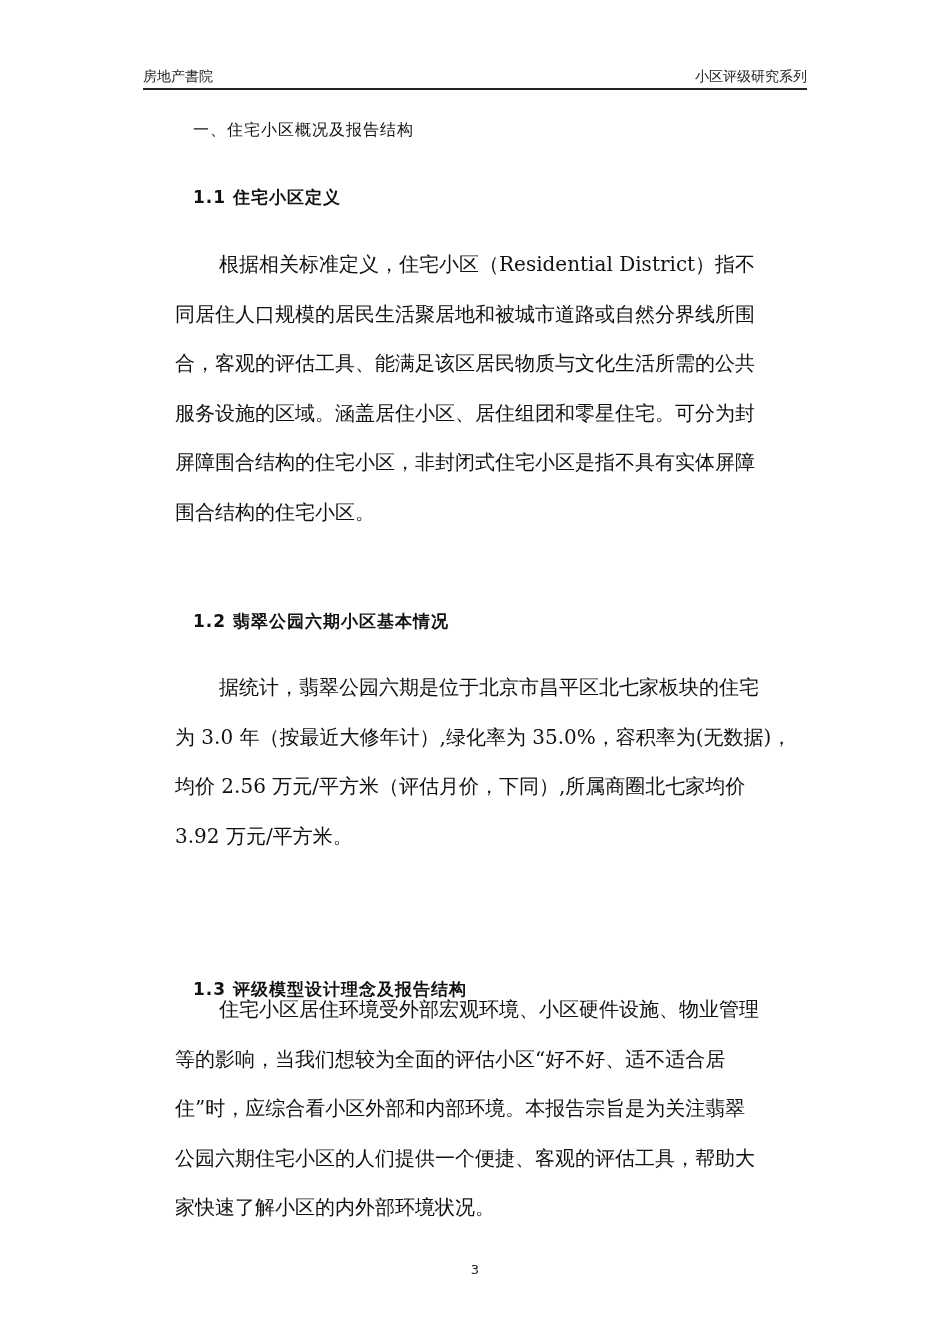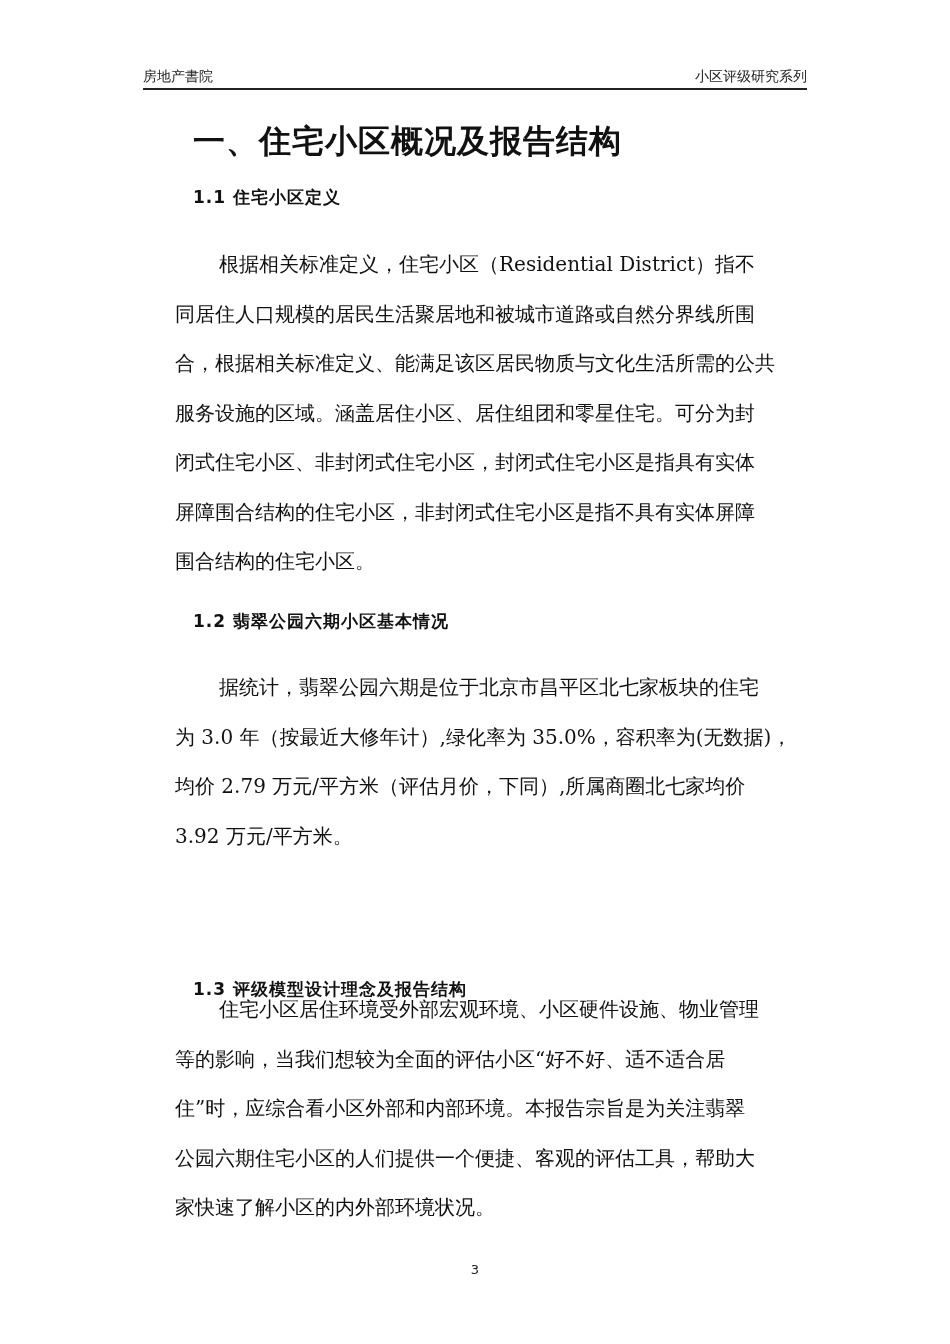--- a/index.html
+++ b/index.html
@@ -2,21 +2,21 @@
 <html><head>
 <meta charset="utf-8">
 <style>
   html, body { margin: 0; padding: 0; background: #ffffff; }
   body { width: 950px; height: 1344px; position: relative; overflow: hidden;
          font-family: "DejaVu Serif", "Liberation Serif", serif; color: #111; }
   .header { position: absolute; left: 143px; right: 143px; top: 66px; height: 22px;
             display: flex; justify-content: space-between; align-items: center;
             font-family: "DejaVu Sans", "Liberation Sans", sans-serif; font-size: 14px; color: #222; }
   .header-rule { position: absolute; left: 143px; right: 143px; top: 88px; height: 2px; background: #222; }
-  .h1 { position: absolute; left: 193px; top: 120px; font-size: 32px; font-weight: bold;
+  .h1 { position: absolute; left: 193px; top: 120px; font-size: 16px; font-weight: normal;
         font-family: "DejaVu Sans", "Liberation Sans", sans-serif; letter-spacing: 1px; }
   .h2 { position: absolute; left: 193px; font-size: 17px; font-weight: bold;
         font-family: "DejaVu Sans", "Liberation Sans", sans-serif; letter-spacing: 1px; }
   .para { position: absolute; left: 145px; width: 670px; font-size: 20px;
           line-height: 49.5px; text-align: justify; text-indent: 44px; margin-left: 30px; }
   .para span { display: block; text-indent: 0; white-space: nowrap; }
   .para span.first { padding-left: 44px; }
   .page-num { position: absolute; top: 1262px; left: 0; right: 0; text-align: center;
               font-family: "DejaVu Sans", "Liberation Sans", sans-serif; font-size: 13px; color: #222; }
 </style>
@@ -28,32 +28,31 @@
   <span>小区评级研究系列</span>
 </div>
 <div class="header-rule"></div>
 
 <div class="h1">一、住宅小区概况及报告结构</div>
 
 <div class="h2" style="top:186px">1.1  住宅小区定义</div>
 <div class="para" style="top:240px; text-indent:0">
   <span class="first">根据相关标准定义，住宅小区（Residential District）指不</span>
   <span>同居住人口规模的居民生活聚居地和被城市道路或自然分界线所围</span>
-  <span>合，根据相关标准定义、能满足该区居民物质与文化生活所需的公共</span>
+  <span>合，客观的评估工具、能满足该区居民物质与文化生活所需的公共</span>
   <span>服务设施的区域。涵盖居住小区、居住组团和零星住宅。可分为封</span>
-  <span>闭式住宅小区、非封闭式住宅小区，封闭式住宅小区是指具有实体</span>
   <span>屏障围合结构的住宅小区，非封闭式住宅小区是指不具有实体屏障</span>
   <span>围合结构的住宅小区。</span>
 </div>
 
 <div class="h2" style="top:610px">1.2  翡翠公园六期小区基本情况</div>
 <div class="para" style="top:663px; text-indent:0">
   <span class="first">据统计，翡翠公园六期是位于北京市昌平区北七家板块的住宅</span>
   <span>为 3.0 年（按最近大修年计）,绿化率为 35.0%，容积率为(无数据)，</span>
-  <span>均价 2.79 万元/平方米（评估月价，下同）,所属商圈北七家均价</span>
+  <span>均价 2.56 万元/平方米（评估月价，下同）,所属商圈北七家均价</span>
   <span>3.92 万元/平方米。</span>
 </div>
 
 <div class="h2" style="top:978px">1.3  评级模型设计理念及报告结构</div>
 <div class="para" style="top:985px; text-indent:0">
   <span class="first">住宅小区居住环境受外部宏观环境、小区硬件设施、物业管理</span>
   <span>等的影响，当我们想较为全面的评估小区“好不好、适不适合居</span>
   <span>住”时，应综合看小区外部和内部环境。本报告宗旨是为关注翡翠</span>
   <span>公园六期住宅小区的人们提供一个便捷、客观的评估工具，帮助大</span>
   <span>家快速了解小区的内外部环境状况。</span>

